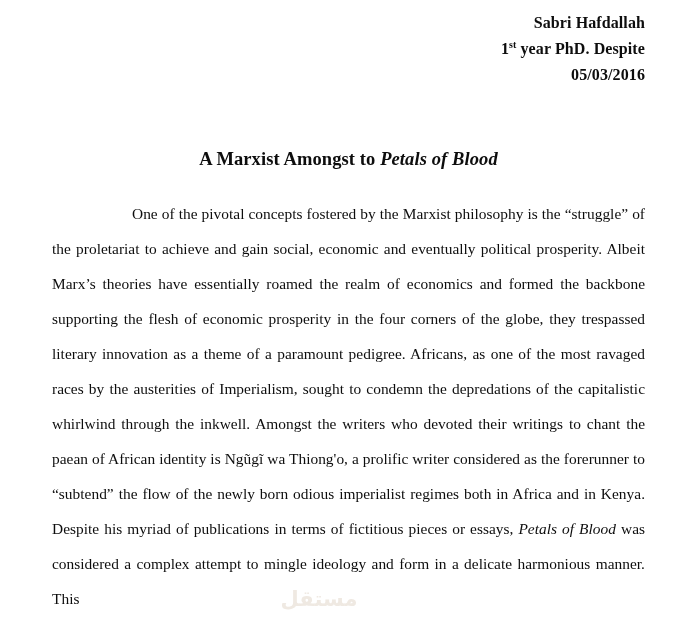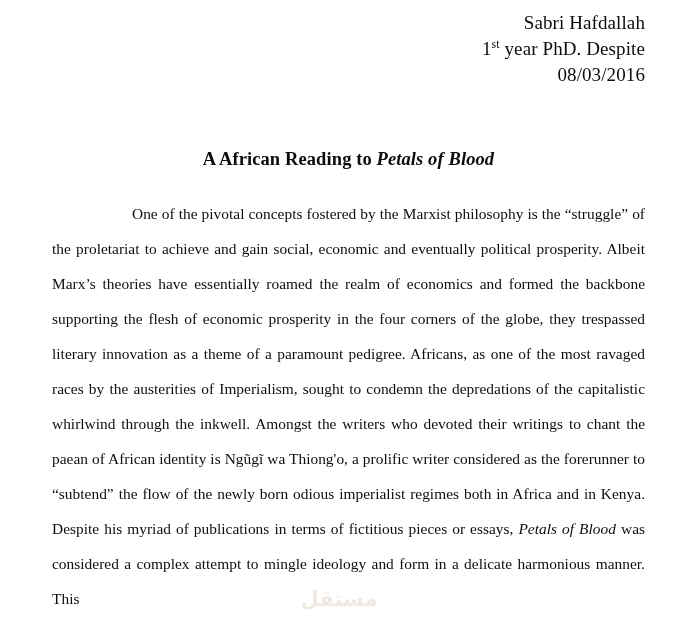--- a/index.html
+++ b/index.html
@@ -26,24 +26,25 @@
 
   
   .header-block {
     position: absolute;
     top: 10px;
     left: 52px;
     right: 49px;
     text-align: right;
   }
   .header-line {
-    font-size: 19px;
+    font-size: 16px;
     line-height: 26px;
     white-space: nowrap;
     letter-spacing: 0.1px;
+    font-weight: bold;
   }
   .header-line sup {
     font-size: 0.62em;
     vertical-align: super;
     line-height: 0;
   }
 
   
   .doc-title {
     position: absolute;
@@ -84,21 +85,21 @@
   
   .body-text p::after {
     content: "";
     display: inline-block;
     width: 100%;
   }
 
   
   .watermark {
     position: absolute;
-    left: 296px;
+    left: 276px;
     top: 586px;
     width: 86px;
     height: 26px;
     pointer-events: none;
     user-select: none;
   }
   .watermark svg {
     display: block;
     width: 100%;
     height: 100%;
@@ -112,24 +113,24 @@
   }
 </style>
 </head>
 <body>
 
 <div class="page">
 
   <div class="header-block">
     <div class="header-line">Sabri Hafdallah</div>
     <div class="header-line"><span>1</span><sup>st</sup><span> year PhD. Despite</span></div>
-    <div class="header-line">08/03/2016</div>
+    <div class="header-line">05/03/2016</div>
   </div>
 
-  <h1 class="doc-title"><span>A African Reading to </span><span class="work-title">Petals of Blood</span></h1>
+  <h1 class="doc-title"><span>A Marxist Amongst to </span><span class="work-title">Petals of Blood</span></h1>
 
   <div class="body-text">
     <p><span>One of the pivotal concepts fostered by the Marxist philosophy is the “struggle” of the proletariat to achieve and gain social, economic and eventually political prosperity. Albeit Marx’s theories have essentially roamed the realm of economics and formed the backbone supporting the flesh of economic prosperity in the four corners of the globe, they trespassed literary innovation as a theme of a paramount pedigree. Africans, as one of the most ravaged races by the austerities of Imperialism, sought to condemn the depredations of the capitalistic whirlwind through the inkwell. Amongst the writers who devoted their writings to chant the paean of African identity is Ngũgĩ wa Thiong'o, a prolific writer considered as the forerunner to “subtend” the flow of the newly born odious imperialist regimes both in Africa and in Kenya. Despite his myriad of publications in terms of fictitious pieces or essays, </span><span class="work-title">Petals of Blood</span><span> was considered a complex attempt to mingle ideology and form in a delicate harmonious manner. This</span></p>
   </div>
 
   <div class="watermark">
     <svg viewBox="0 0 86 26" xmlns="http://www.w3.org/2000/svg" aria-hidden="true">
       <text class="watermark-text" x="43" y="20" text-anchor="middle">مستقل</text>
     </svg>
   </div>

